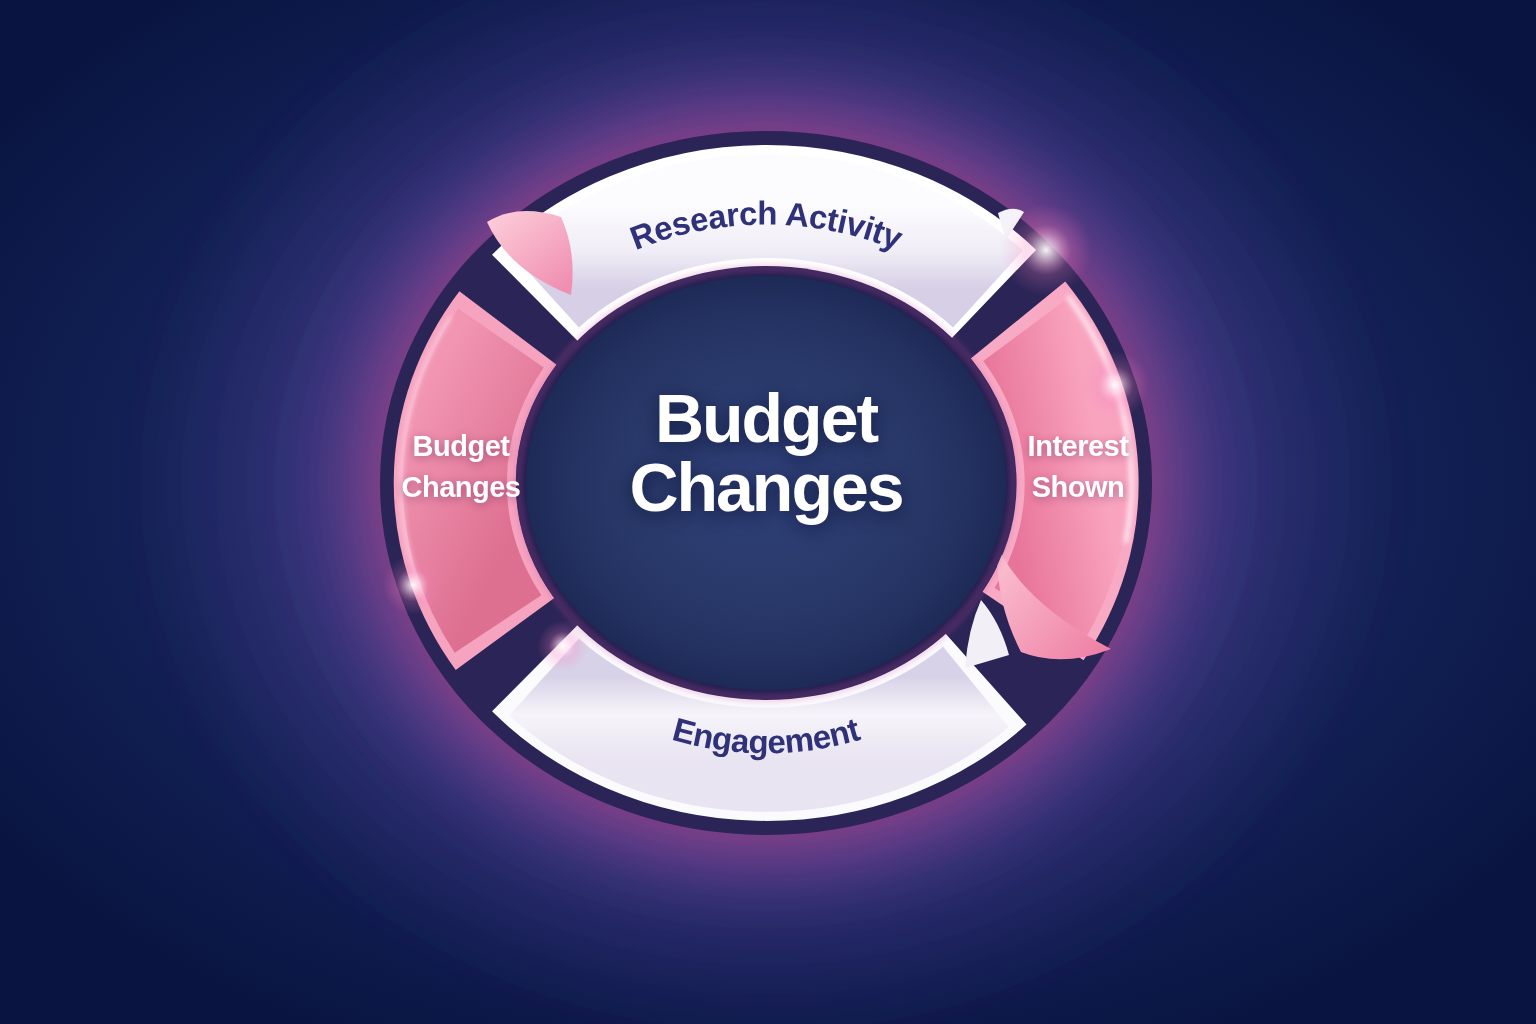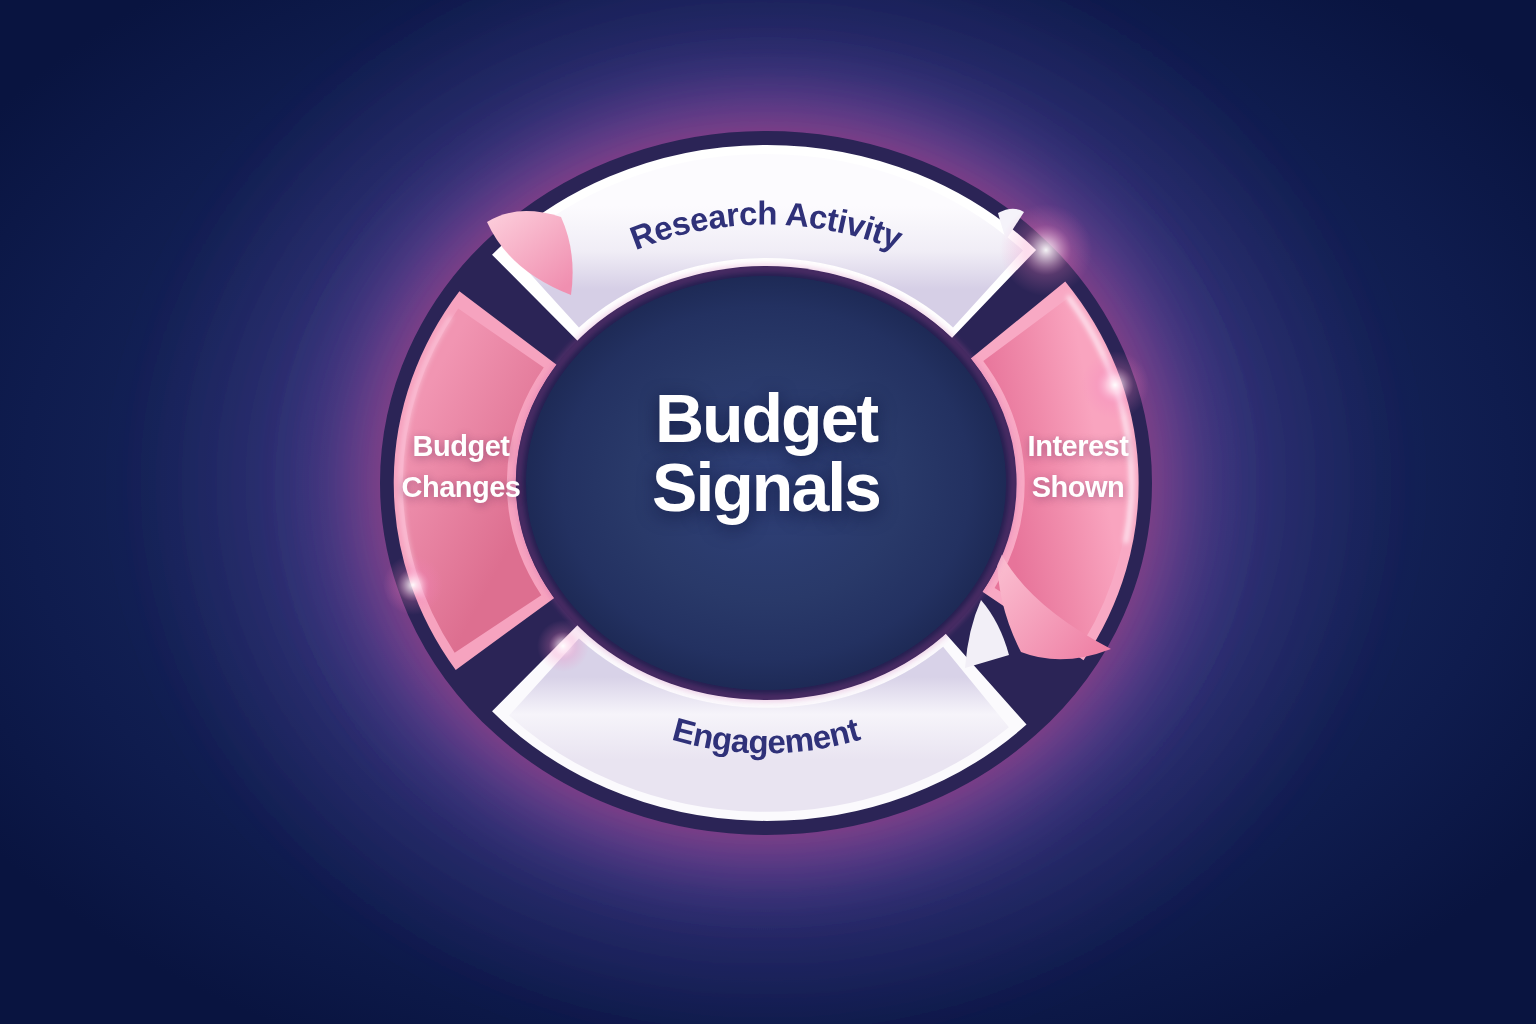--- a/index.html
+++ b/index.html
@@ -149,16 +149,16 @@
     <text class="arc-label">
       <textPath href="#bottomLabelPath" startOffset="50%" text-anchor="middle">Engagement</textPath>
     </text>
   </svg>
 
   <div class="overlay side-label right">Interest Shown</div>
   <div class="overlay side-label left">Budget Changes</div>
 
   <div class="overlay center-label">
     <div>Budget</div>
-    <div>Signals</div>
+    <div>Changes</div>
   </div>
 
 </div>
 
 </body></html>

